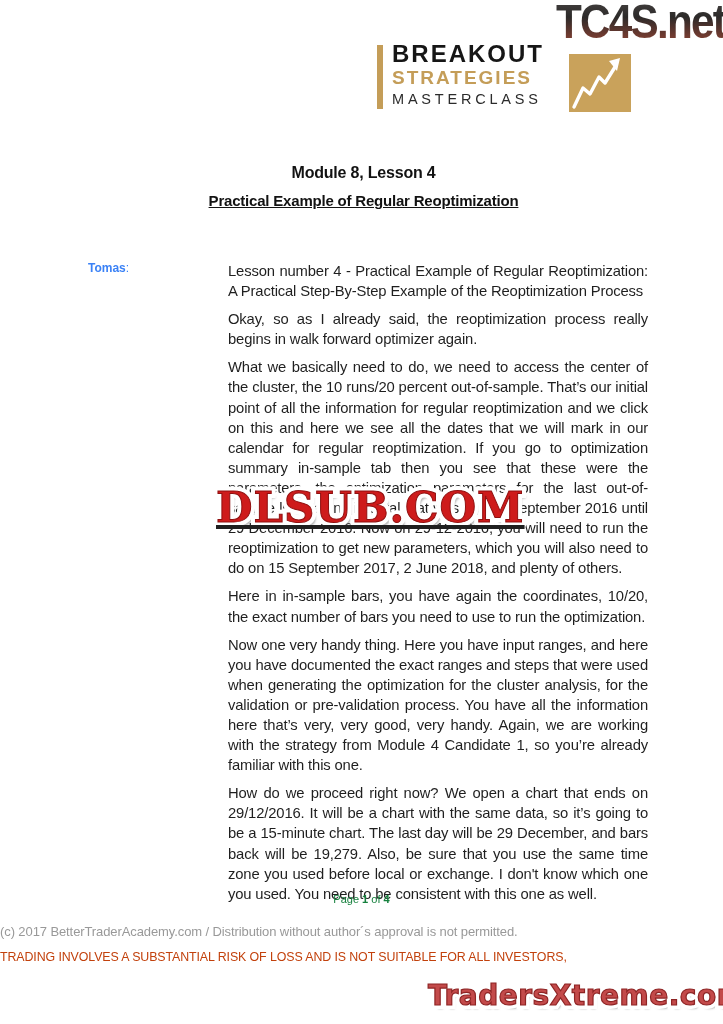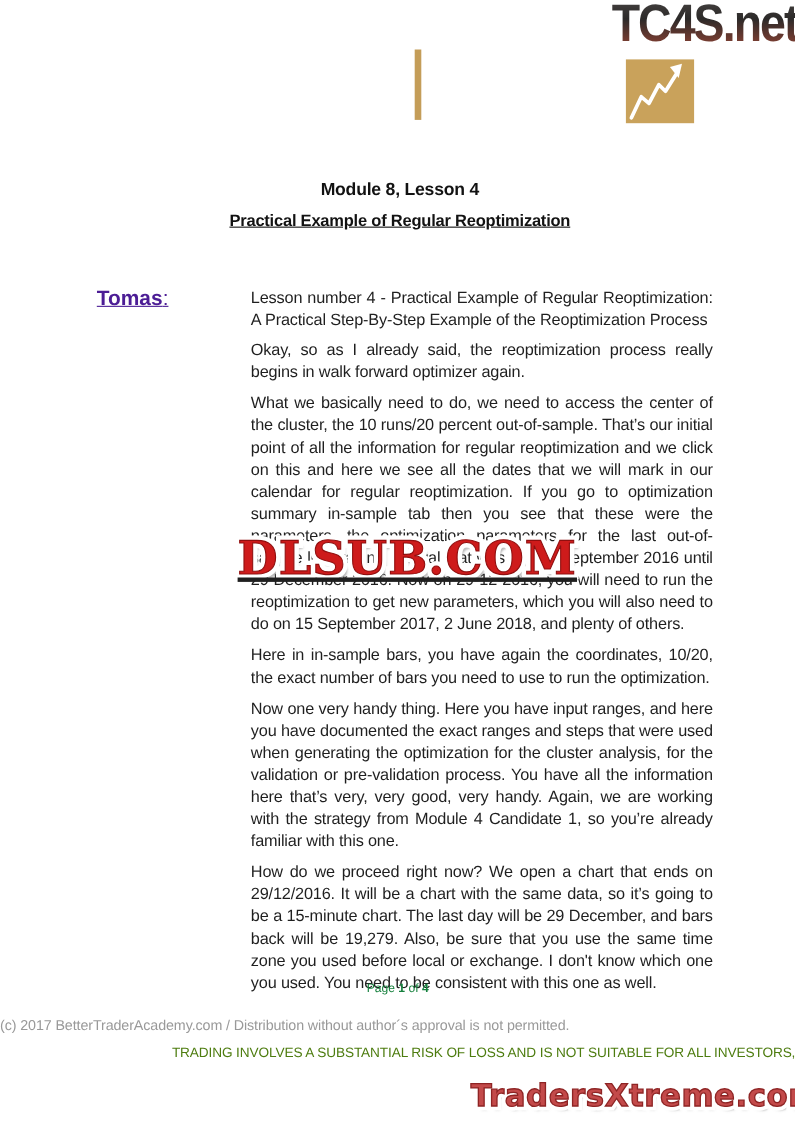--- a/index.html
+++ b/index.html
@@ -31,21 +31,21 @@
 
   
   .title1, .title2 {
     position:absolute; left:0; width:100%; text-align:center;
     font-size:16px; font-weight:bold; letter-spacing:-0.2px; color:#121212; margin:2px;
   }
   .title1 { top:162px; }
   .title2 { top:190px; font-size:15px;text-decoration:underline; }
 
   
-  .speaker { position:absolute; left:88px; top:261px; font-size:19px; color:#4c1d95;text-decoration:underline; }
+  .speaker { position:absolute; left:88px; top:261px; font-size:12px; color:#3b82f6; }
   .speaker b { font-weight:bold; }
   .body-col {
     position:absolute; left:228px; top:261px; width:420px;
     font-size:14.8px; line-height:20.1px; letter-spacing:-0.15px;
     text-align:justify; color:#1f1f1f;
   }
   .body-col p { margin:0 0 8px 0; }
 
   
   .wm-center {
@@ -73,35 +73,40 @@
   .wm-br .wm-fill { position:relative; color:#c34a4a; -webkit-text-stroke:1.2px #8e2424; }
 
   
   .page-num { position:absolute; top:893px; left:0; width:100%; text-align:center; font-size:11px; color:#15803d; }
   .page-num b { font-weight:bold; }
   .copyright {
     position:absolute; top:924px; left:0; width:100%; text-align:left;
     font-size:13px; letter-spacing:-0.1px; color:#999999;
   }
   .disclaimer {
-    position:absolute; top:949px; left:0; width:100%; text-align:right;
-    font-size:12.4px; letter-spacing:-0.1px; line-height:16px; color:#4d7c0f;
+    position:absolute; top:949px; left:0; width:100%; text-align:left;
+    font-size:12.4px; letter-spacing:-0.1px; line-height:16px; color:#c2410c;
   }
 </style>
 </head>
 <body>
 
 <div class="page">
 
   <div class="tc4s">
     <span class="tc4s-text">TC4S.net</span>
   </div>
 
   <div class="logo">
     <div class="logo-bar"></div>
+    <div class="logo-text">
+      <div class="logo-l1">BREAKOUT</div>
+      <div class="logo-l2">STRATEGIES</div>
+      <div class="logo-l3">MASTERCLASS</div>
+    </div>
     <div class="logo-square">
       <svg width="62" height="58" viewBox="0 0 62 58">
         <polyline points="5,53 14,34 21,40 30,23 36,29 46,13" fill="none" stroke="#ffffff" stroke-width="3.4" stroke-linecap="round" stroke-linejoin="round"></polyline>
         <polygon points="51,4 40,7 48,17" fill="#ffffff"></polygon>
       </svg>
     </div>
   </div>
 
   <h1 class="title1">Module 8, Lesson 4</h1>
   <h2 class="title2">Practical Example of Regular Reoptimization</h2>

